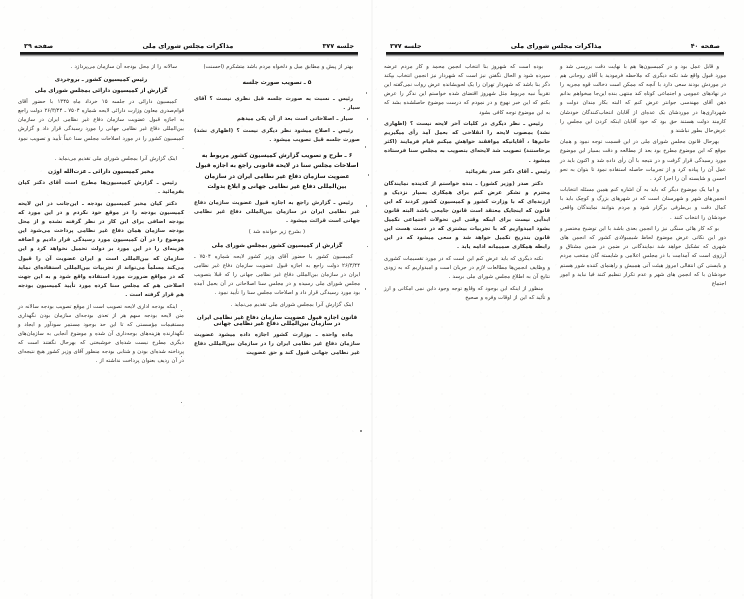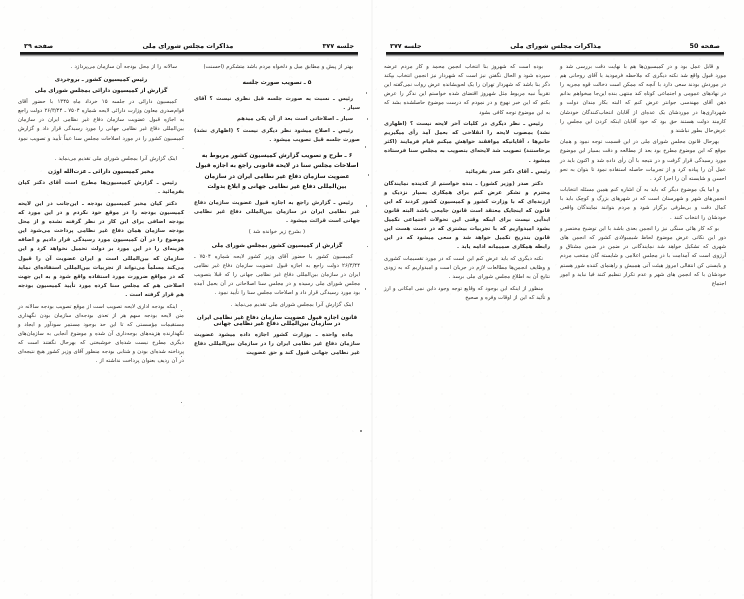--- a/index.html
+++ b/index.html
@@ -105,21 +105,21 @@
   .specks{position:absolute;pointer-events:none;}
   .speck{position:absolute;background:#2a2a2a;opacity:.55;}
 </style>
 </head>
 <body>
 
 <div class="spread">
 
   <div class="page page-right">
     <div class="hdr">
-      <span class="s">صفحه 50</span>
+      <span class="s">صفحه ۴۰</span>
       <span class="c">مذاکرات مجلس شورای ملی</span>
       <span class="s">جلسه ۳۷۷</span>
     </div>
     <div class="rule"></div>
     <div class="rule thin"></div>
 
     <div class="cols">
 
       <div class="col">
         <p class="p ind">و قابل عمل بود و در کمیسیون‌ها هم با نهایت دقت بررسی شد و مورد قبول واقع شد نکته دیگری که ملاحظه فرمودید با آقای روحانی هم در موردش بودند سعی دارد با آنچه که ممکن است دخالت قوه مجریه را در نهادهای عمومی و اجتماعی کوتاه کند منتهی بنده این‌جا میخواهم بدانم ذهن آقای مهندسی جوانتر عرض کنم که البته بکار مندان دولت و شهرداری‌ها در موردشان یک عده‌ای از آقایان انتخاب‌کنندگان خودشان کارمند دولت هستند حق بود که خود آقایان اینکه کردن این مجلس را عرض‌حال بطور نباشند و</p>

